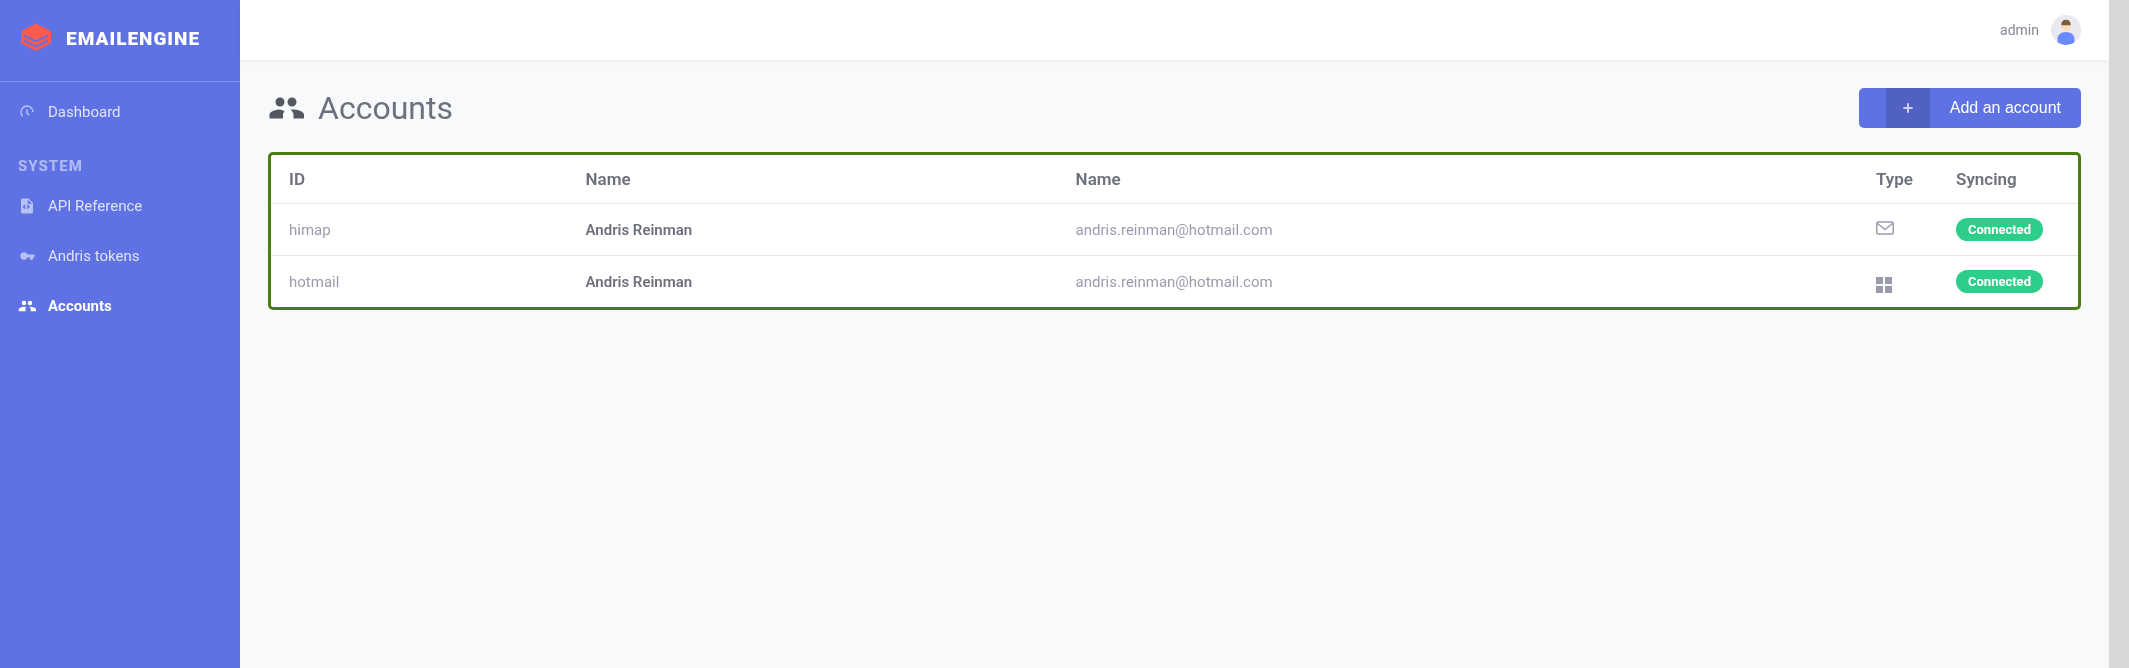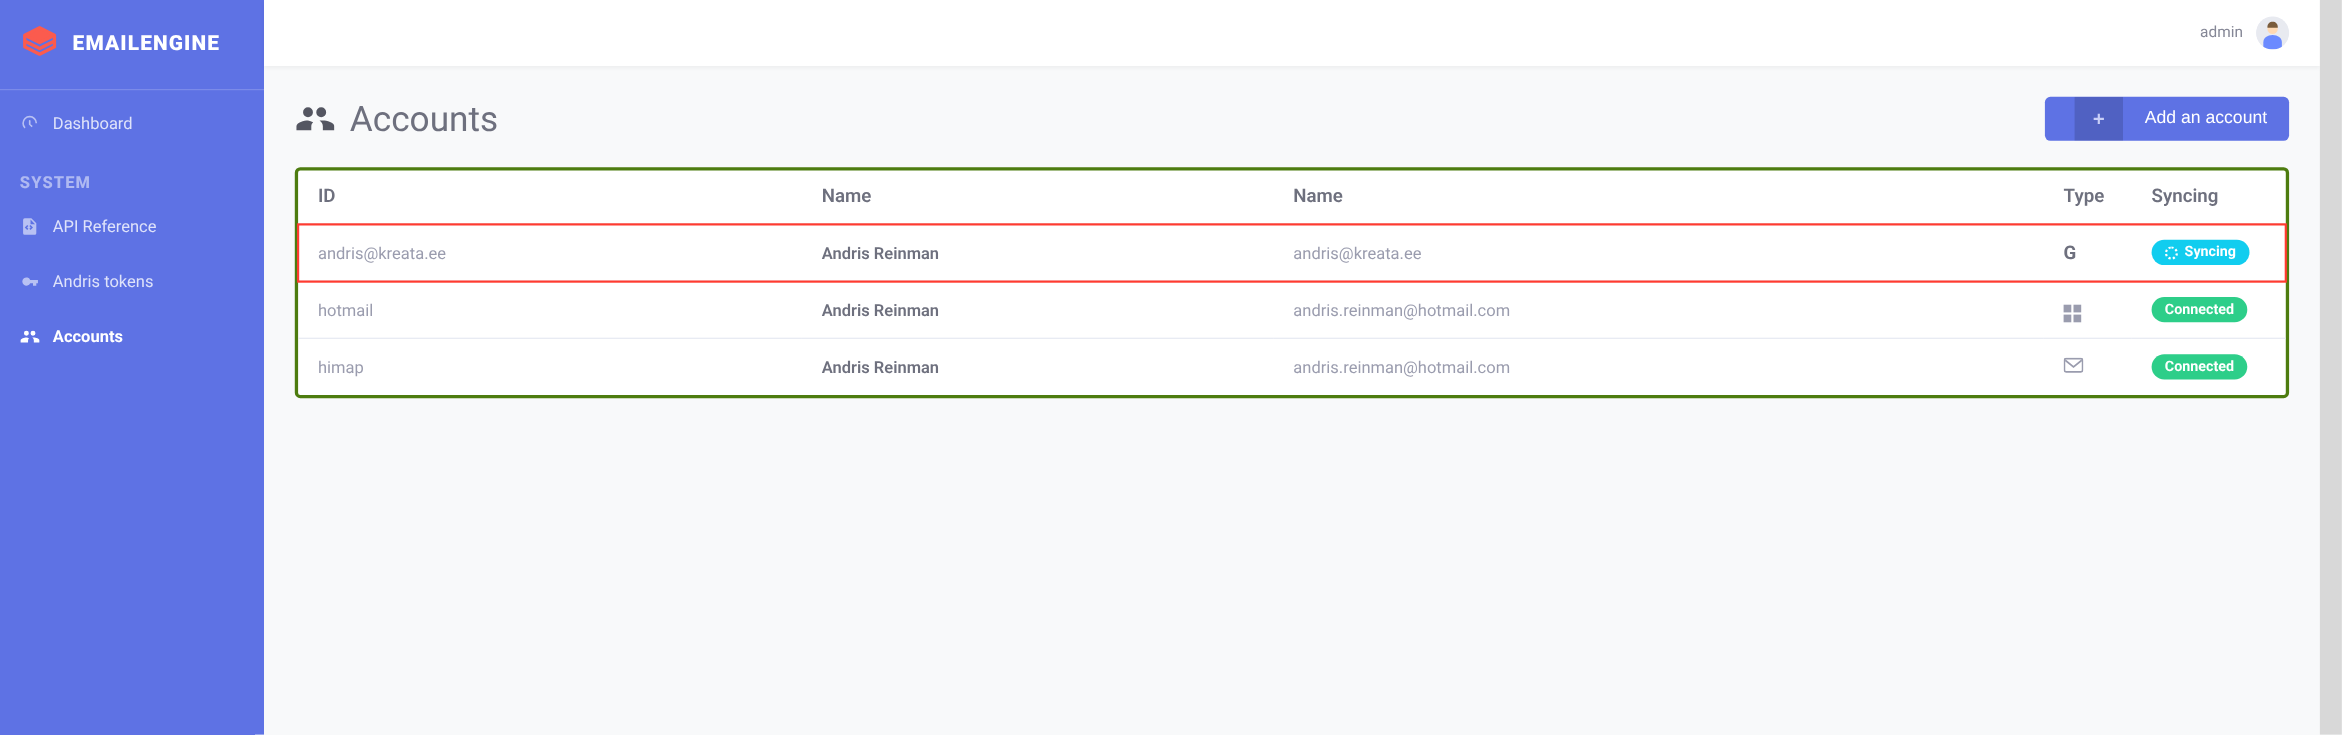--- a/index.html
+++ b/index.html
@@ -142,56 +142,46 @@
           <thead>
             <tr>
               <th>ID</th>
               <th>Name</th>
               <th>Name</th>
               <th style="width:80px">Type</th>
               <th style="width:140px">Syncing</th>
             </tr>
           </thead>
           <tbody>
-            <tr class="highlighted">
-              <td>andris@kreata.ee</td>
+            <tr>
+              <td>himap</td>
               <td class="strong">Andris Reinman</td>
-              <td>andris@kreata.ee</td>
-              <td><span class="type-ico">G</span></td>
-              <td><span class="badge sync">
-                    <span class="spinner"></span>
-                    <span>Syncing</span>
+              <td>andris.reinman@hotmail.com</td>
+              <td><svg width="18" height="14" viewBox="0 0 24 18" fill="none" stroke="#9a9cae" stroke-width="2">
+                    <rect x="1" y="1" width="22" height="16" rx="2"></rect>
+                    <path d="M2 3l10 8 10-8"></path>
+                  </svg></td>
+              <td><span class="badge conn">
+                    <span>Connected</span>
                   </span></td>
             </tr>
             <tr>
               <td>hotmail</td>
               <td class="strong">Andris Reinman</td>
               <td>andris.reinman@hotmail.com</td>
               <td><span class="ms-grid">
                     <span></span>
                     <span></span>
                     <span></span>
                     <span></span>
                   </span></td>
               <td><span class="badge conn">
                     <span>Connected</span>
                   </span></td>
             </tr>
-            <tr>
-              <td>himap</td>
-              <td class="strong">Andris Reinman</td>
-              <td>andris.reinman@hotmail.com</td>
-              <td><svg width="18" height="14" viewBox="0 0 24 18" fill="none" stroke="#9a9cae" stroke-width="2">
-                    <rect x="1" y="1" width="22" height="16" rx="2"></rect>
-                    <path d="M2 3l10 8 10-8"></path>
-                  </svg></td>
-              <td><span class="badge conn">
-                    <span>Connected</span>
-                  </span></td>
-            </tr>
           </tbody>
         </table>
       </div>
     </div>
   </main>
 
   <div class="right-strip"></div>
 </div>
 
 </body></html>

